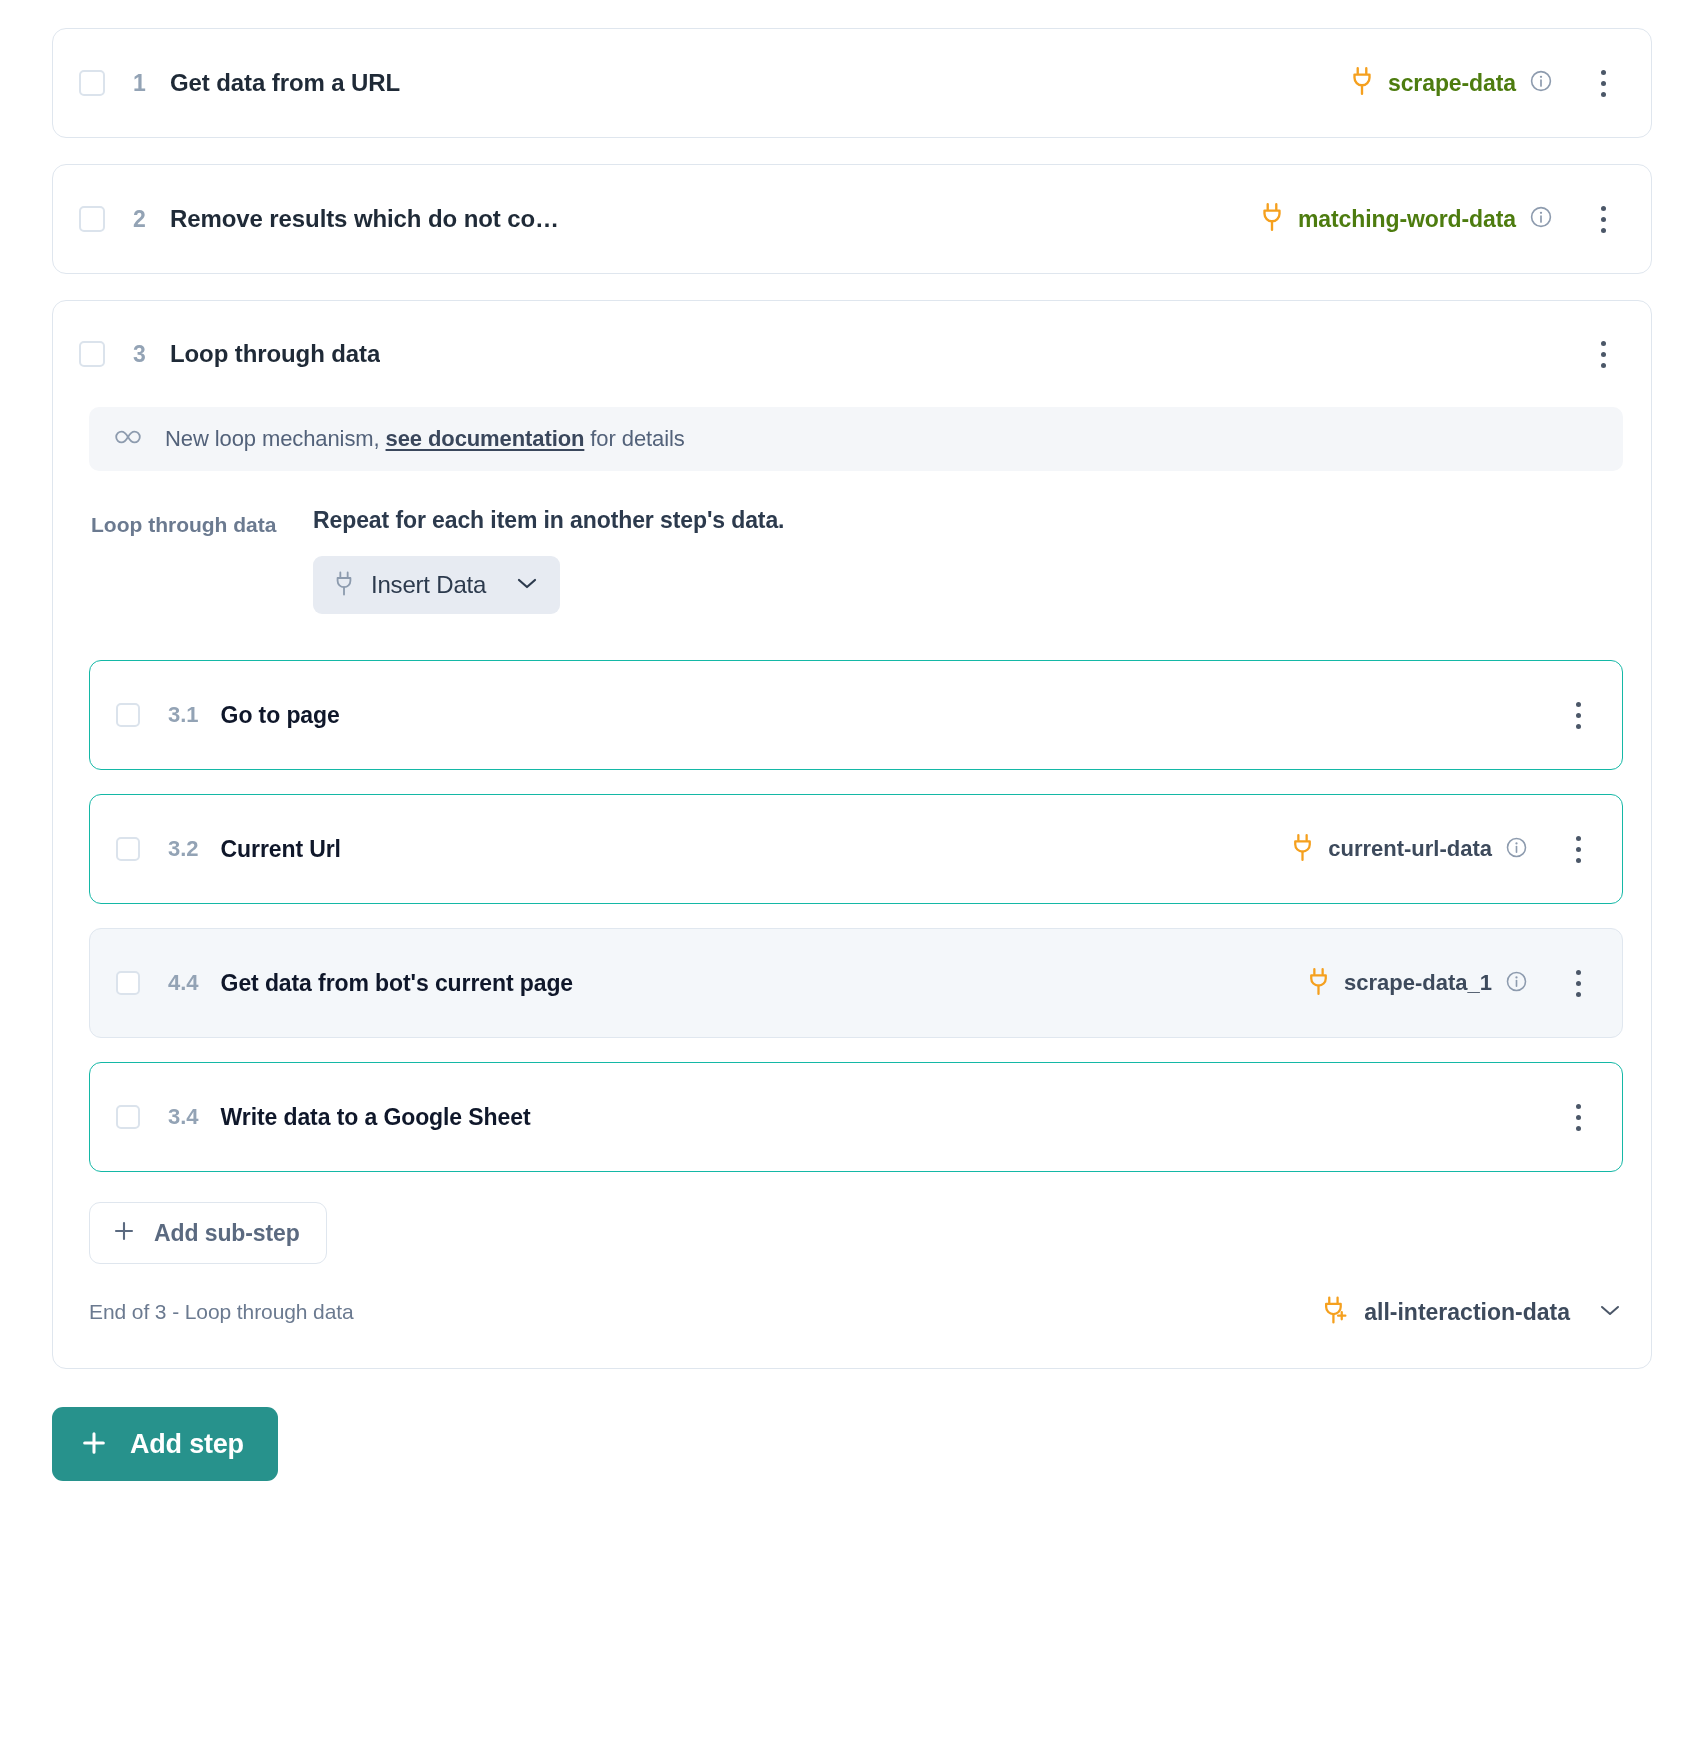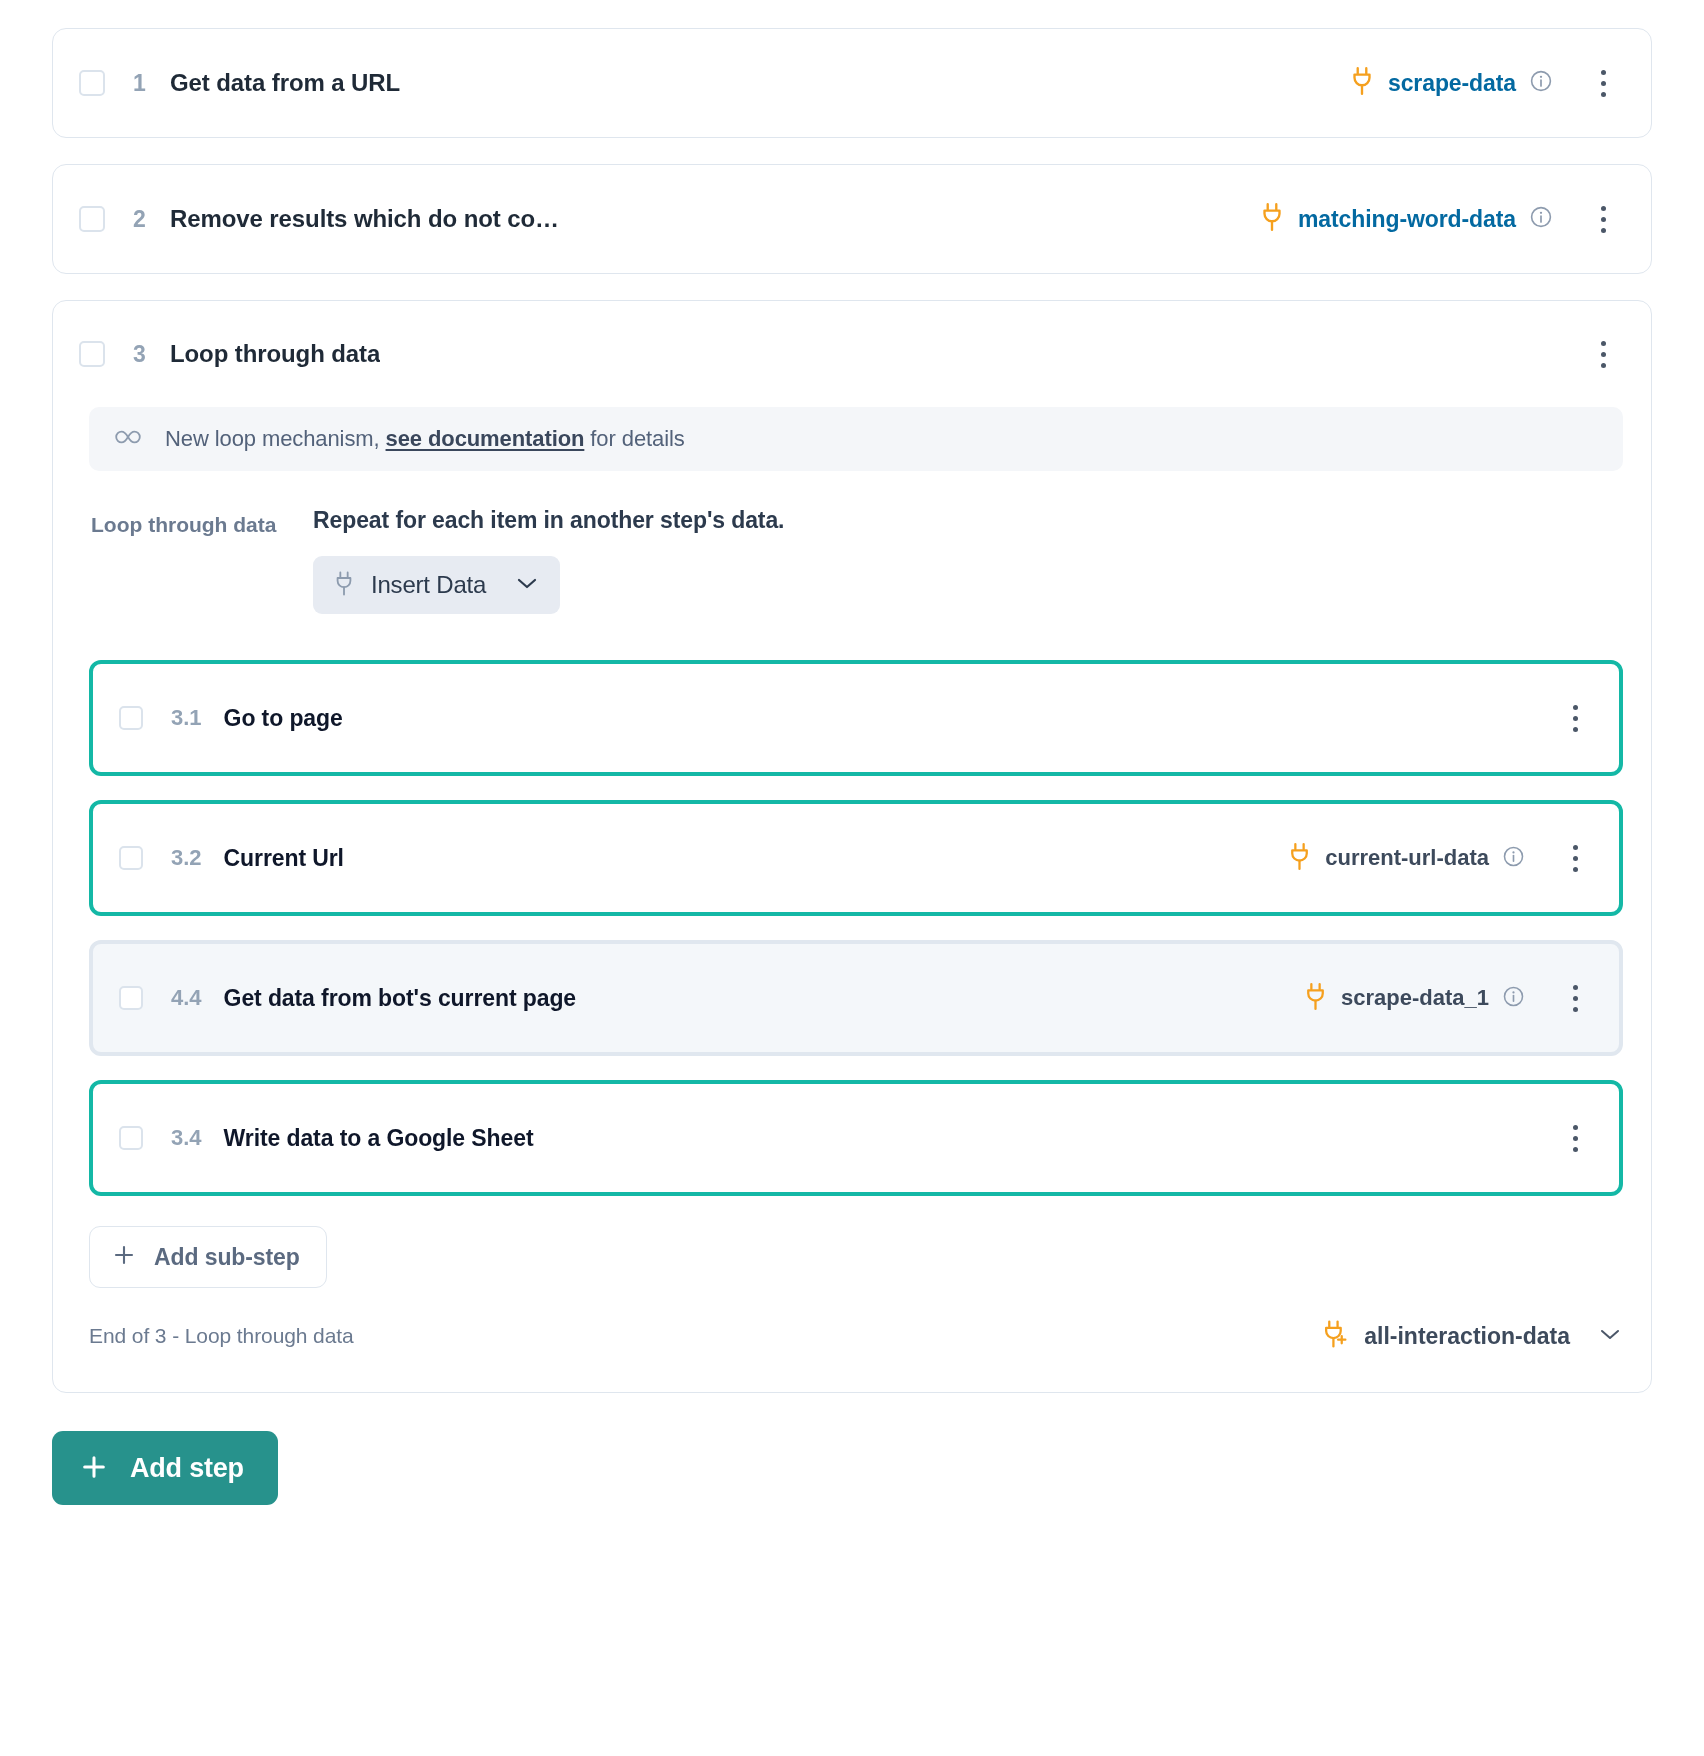--- a/index.html
+++ b/index.html
@@ -68,21 +68,21 @@
   
   .badge {
     display: flex;
     align-items: center;
     gap: 13px;
     flex: 0 0 auto;
   }
   .badge-label {
     font-size: 23px;
     font-weight: 700;
-    color: #0369a1;
+    color: #4d7c0f;
     letter-spacing: -.1px;
     white-space: nowrap;
   }
   .plug-icon { flex: 0 0 auto; display: block; }
   .info-icon { flex: 0 0 auto; display: block; }
 
   
   .kebab {
     width: 40px;
     height: 40px;
@@ -172,21 +172,21 @@
     font-weight: 400;
     color: #2c3a4d;
     letter-spacing: -.2px;
   }
   .chev { flex: 0 0 auto; margin-left: 14px; display: block; }
 
   
   .substeps { padding: 0 0 0 36px; padding-right: 28px; }
 
   .sub-card {
-    border: 4px solid #14b8a6;
+    border: 1px solid #14b8a6;
     border-radius: 12px;
     background: #ffffff;
     margin-bottom: 24px;
   }
   .sub-card.selected {
     background: #f4f7fa;
     border-color: #e0e7ef;
   }
   .sub-row {
     display: flex;

